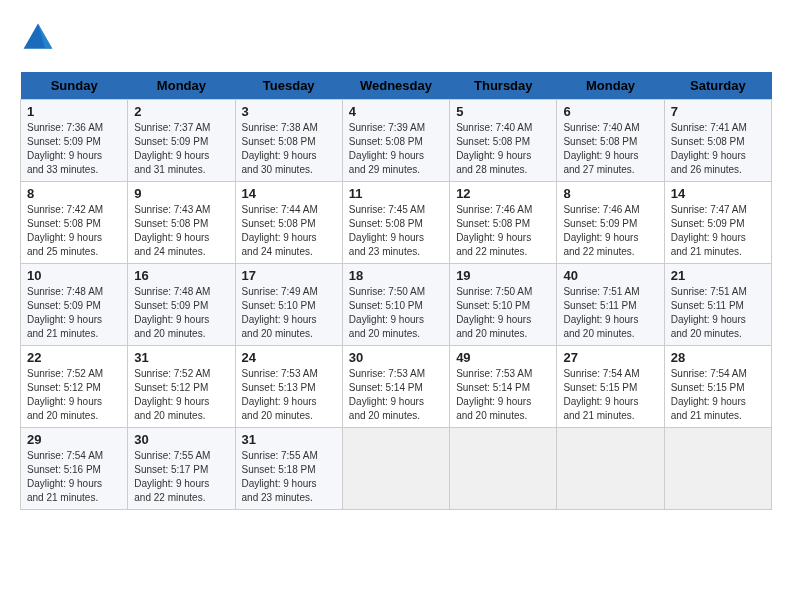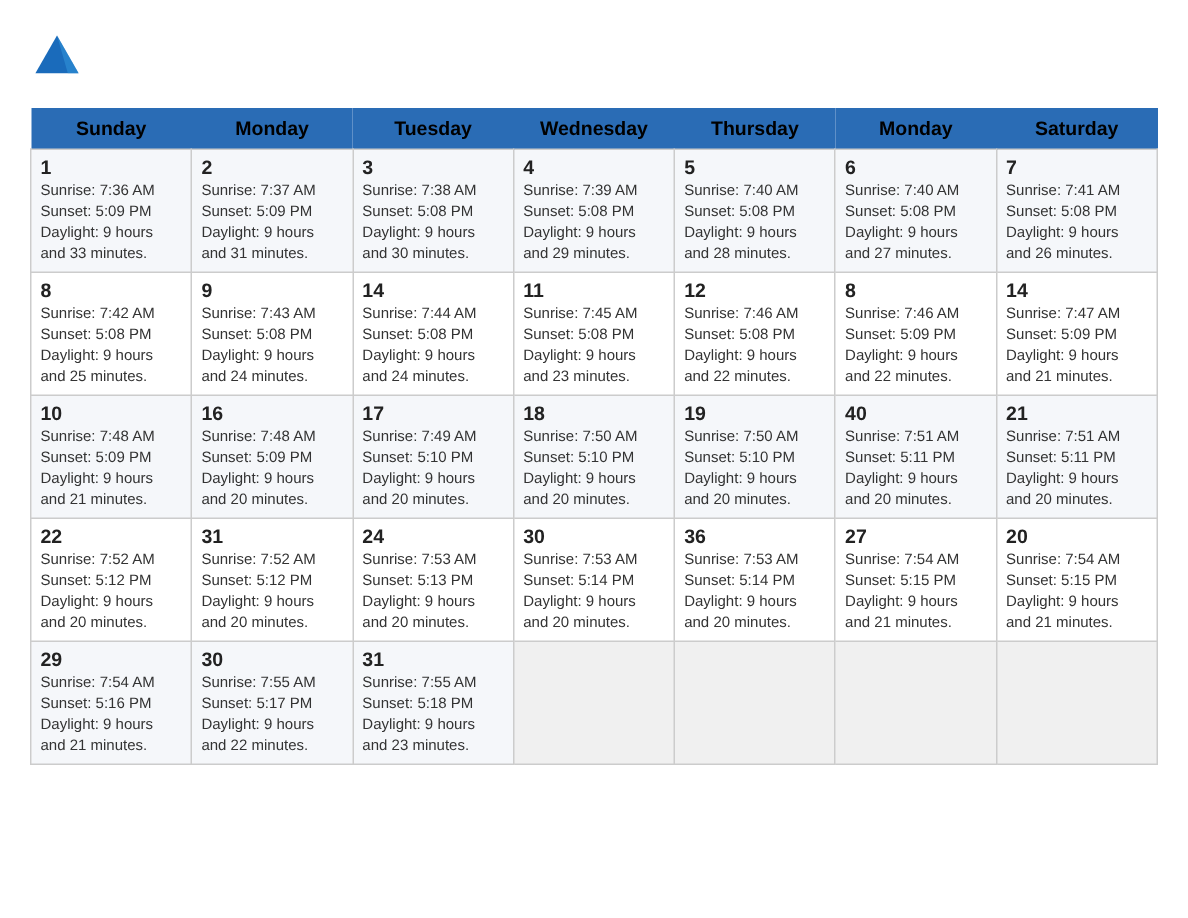--- a/index.html
+++ b/index.html
@@ -271,33 +271,33 @@
           Sunrise: 7:53 AM<br>Sunset: 5:13 PM<br>Daylight: 9 hours and 20 minutes.
         </div>
       </td>
         <td>
         <span class="day-num">30</span>
         <div class="day-info">
           Sunrise: 7:53 AM<br>Sunset: 5:14 PM<br>Daylight: 9 hours and 20 minutes.
         </div>
       </td>
         <td>
-        <span class="day-num">36</span>
+        <span class="day-num">49</span>
         <div class="day-info">
           Sunrise: 7:53 AM<br>Sunset: 5:14 PM<br>Daylight: 9 hours and 20 minutes.
         </div>
       </td>
         <td>
         <span class="day-num">27</span>
         <div class="day-info">
           Sunrise: 7:54 AM<br>Sunset: 5:15 PM<br>Daylight: 9 hours and 21 minutes.
         </div>
       </td>
         <td>
-        <span class="day-num">20</span>
+        <span class="day-num">28</span>
         <div class="day-info">
           Sunrise: 7:54 AM<br>Sunset: 5:15 PM<br>Daylight: 9 hours and 21 minutes.
         </div>
       </td>
       </tr>
       <tr>
         <td>
         <span class="day-num">29</span>
         <div class="day-info">
           Sunrise: 7:54 AM<br>Sunset: 5:16 PM<br>Daylight: 9 hours and 21 minutes.

